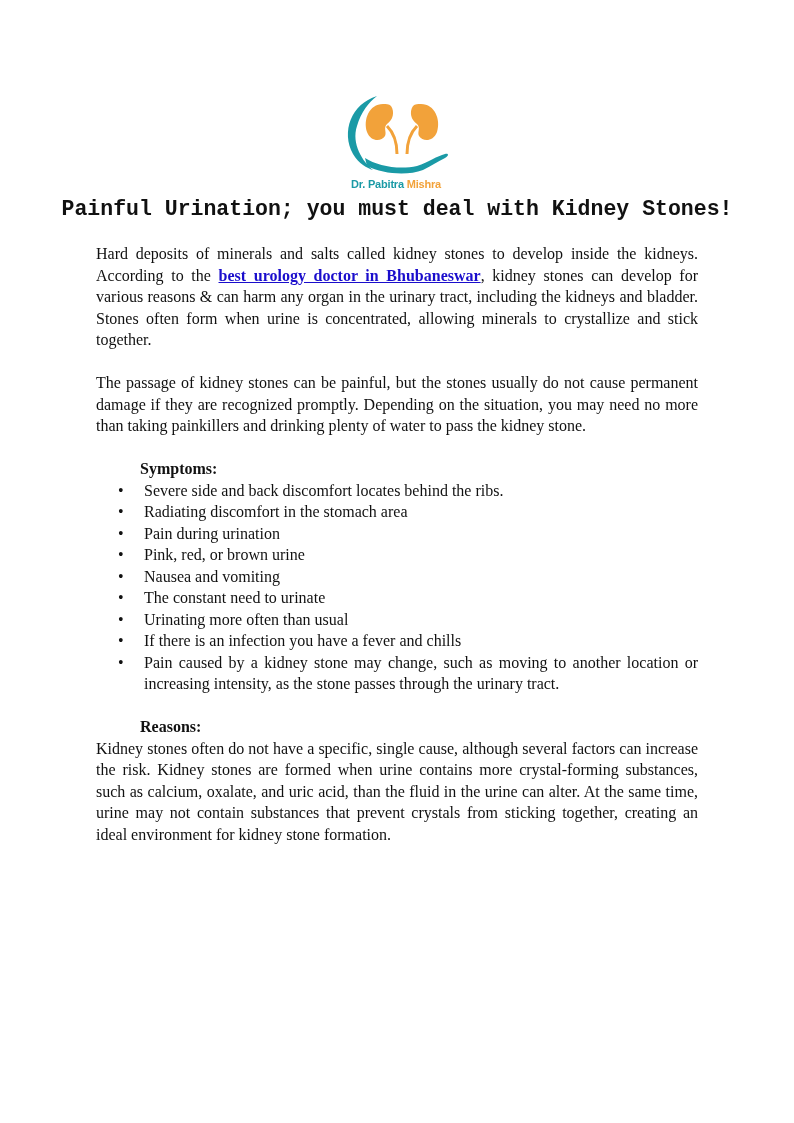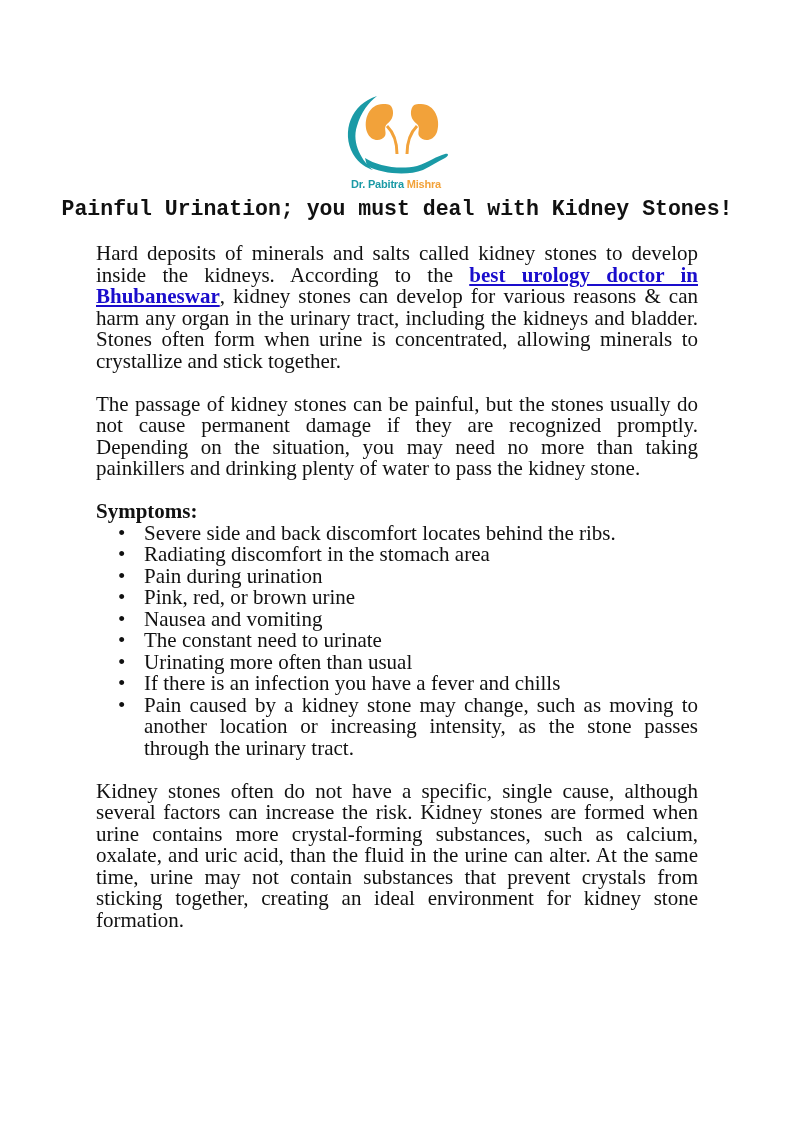--- a/index.html
+++ b/index.html
@@ -6,25 +6,25 @@
   body { width: 794px; height: 1123px; position: relative; overflow: hidden;
          font-family: "Liberation Serif", serif; color: #111; }
   .logo { position: absolute; left: 337px; top: 92px; width: 118px; height: 106px; }
   .logo-text { position: absolute; left: 0; top: 86px; width: 118px; text-align: center;
                font-family: "Liberation Sans", sans-serif; font-weight: bold; font-size: 11px; letter-spacing: -0.2px; }
   .logo-text .a { color: #1a9aa6; }
   .logo-text .b { color: #f2a23a; }
   h1 { position: absolute; left: 0; top: 197px; width: 794px; margin: 0; text-align: center;
        font-family: Liberation Mono, monospace; font-size: 21.5px; font-weight: bold; color: #111; }
   .content { position: absolute; left: 96px; top: 243px; width: 602px;
-             font-size: 21px; line-height: 21.5px; font-family: Liberation Serif, serif; }
+             font-size: 16px; line-height: 21.5px; font-family: Liberation Serif, serif; }
   p { margin: 0; text-align: justify; text-align-last: left; }
   .gap { height: 21.5px; }
   .link { color: #1a0dcc; font-weight: bold; text-decoration: underline; cursor: pointer; }
-  .heading { font-weight: bold; }
+  .heading { font-weight: bold; margin-left: 44px; }
   ul { margin: 0; padding: 0; list-style: none; }
   li { position: relative; padding-left: 48px; text-align: justify; text-align-last: left; }
   li .bullet { position: absolute; left: 22px; top: 0; }
 </style>
 </head>
 <body>
 
 <div class="logo">
   <svg width="118" height="86" viewBox="0 0 118 86">
 
@@ -59,14 +59,15 @@
     <li><span class="bullet">•</span><span>Radiating discomfort in the stomach area</span></li>
     <li><span class="bullet">•</span><span>Pain during urination</span></li>
     <li><span class="bullet">•</span><span>Pink, red, or brown urine</span></li>
     <li><span class="bullet">•</span><span>Nausea and vomiting</span></li>
     <li><span class="bullet">•</span><span>The constant need to urinate</span></li>
     <li><span class="bullet">•</span><span>Urinating more often than usual</span></li>
     <li><span class="bullet">•</span><span>If there is an infection you have a fever and chills</span></li>
     <li><span class="bullet">•</span><span>Pain caused by a kidney stone may change, such as moving to another location or increasing intensity, as the stone passes through the urinary tract.</span></li>
   </ul>
   <div class="gap"></div>
+  <div class="heading">Reasons:</div>
   <p>Kidney stones often do not have a specific, single cause, although several factors can increase the risk. Kidney stones are formed when urine contains more crystal-forming substances, such as calcium, oxalate, and uric acid, than the fluid in the urine can alter. At the same time, urine may not contain substances that prevent crystals from sticking together, creating an ideal environment for kidney stone formation.</p>
 </div>
 
 </body></html>

